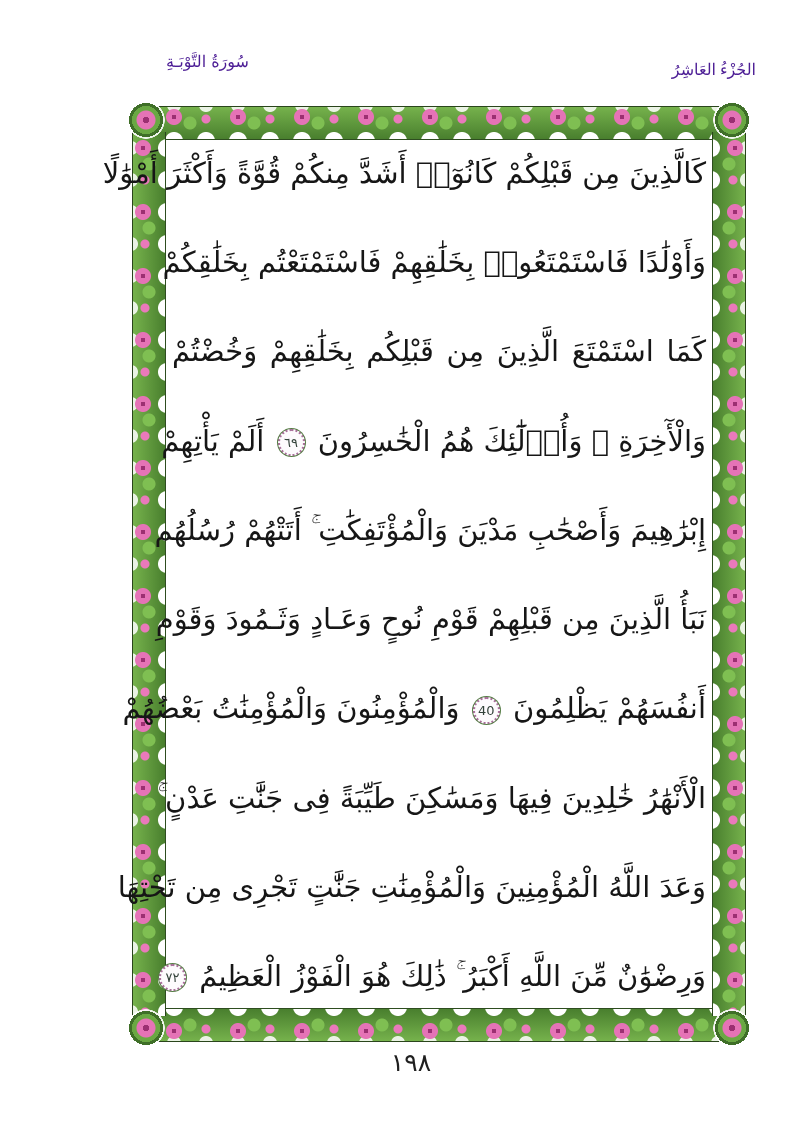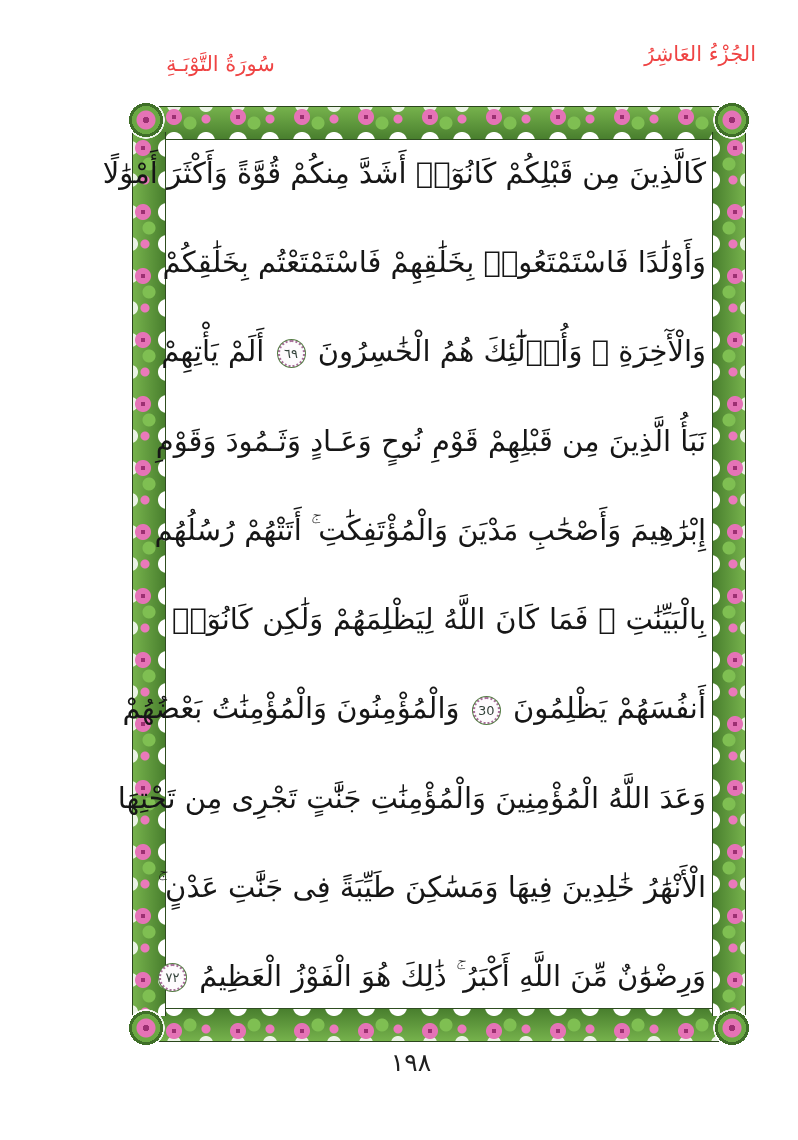--- a/index.html
+++ b/index.html
@@ -5,25 +5,25 @@
   html,body { margin:0; padding:0; }
   body { font-family:"DejaVu Sans","Liberation Sans",sans-serif; }
 
   .page {
     position:relative; width:798px; height:1140px;
     background:#ffffff; overflow:hidden;
   }
 
   
   .hdr {
-    position:absolute; color:#ef4444;
+    position:absolute; color:#4c1d95;
     font-family:"DejaVu Serif","Liberation Serif",serif;
-    font-size:21px; direction:rtl; white-space:nowrap;
+    font-size:16px; direction:rtl; white-space:nowrap;
   }
-  .hdr-juz   { top:42px; right:42px; }
+  .hdr-juz   { top:60px; right:42px;font-family:Liberation Serif, serif; }
   .hdr-surah { top:52px; left:166px; }
 
   
   .frame { position:absolute; left:132px; top:106px; width:614px; height:936px; }
 
   .strip { position:absolute; }
   .strip-h {
     left:26px; right:26px; height:32px;
     border-top:1.5px solid #2a451c; border-bottom:1.5px solid #2a451c;
     background-color:#4f8c33;
@@ -118,25 +118,25 @@
     <div class="corner corner-tl"></div>
     <div class="corner corner-tr"></div>
     <div class="corner corner-bl"></div>
     <div class="corner corner-br"></div>
     <div class="inner-frame"></div>
   </div>
 
   <div class="lines">
       <div class="line"><span>كَالَّذِينَ مِن قَبْلِكُمْ كَانُوٓا۟ أَشَدَّ مِنكُمْ قُوَّةً وَأَكْثَرَ أَمْوَٰلًا</span> </div>
       <div class="line"><span>وَأَوْلَٰدًا فَاسْتَمْتَعُوا۟ بِخَلَٰقِهِمْ فَاسْتَمْتَعْتُم بِخَلَٰقِكُمْ</span> </div>
+      <div class="line"><span>كَمَا اسْتَمْتَعَ الَّذِينَ مِن قَبْلِكُم بِخَلَٰقِهِمْ وَخُضْتُمْ</span> </div>
       <div class="line"><span>وَالْأٓخِرَةِ ۖ وَأُو۟لَٰٓئِكَ هُمُ الْخَٰسِرُونَ</span> <span class="medallion">٦٩</span> <span>أَلَمْ يَأْتِهِمْ</span> </div>
+      <div class="line"><span>إِبْرَٰهِيمَ وَأَصْحَٰبِ مَدْيَنَ وَالْمُؤْتَفِكَٰتِ ۚ أَتَتْهُمْ رُسُلُهُم</span> </div>
       <div class="line"><span>نَبَأُ الَّذِينَ مِن قَبْلِهِمْ قَوْمِ نُوحٍ وَعَـادٍ وَثَـمُودَ وَقَوْمِ</span> </div>
-      <div class="line"><span>إِبْرَٰهِيمَ وَأَصْحَٰبِ مَدْيَنَ وَالْمُؤْتَفِكَٰتِ ۚ أَتَتْهُمْ رُسُلُهُم</span> </div>
-      <div class="line"><span>بِالْبَيِّنَٰتِ ۖ فَمَا كَانَ اللَّهُ لِيَظْلِمَهُمْ وَلَٰكِن كَانُوٓا۟</span> </div>
-      <div class="line"><span>أَنفُسَهُمْ يَظْلِمُونَ</span> <span class="medallion">30</span> <span>وَالْمُؤْمِنُونَ وَالْمُؤْمِنَٰتُ بَعْضُهُمْ</span> </div>
+      <div class="line"><span>أَنفُسَهُمْ يَظْلِمُونَ</span> <span class="medallion">40</span> <span>وَالْمُؤْمِنُونَ وَالْمُؤْمِنَٰتُ بَعْضُهُمْ</span> </div>
+      <div class="line"><span>الْأَنْهَٰرُ خَٰلِدِينَ فِيهَا وَمَسَٰكِنَ طَيِّبَةً فِى جَنَّٰتِ عَدْنٍ ۚ</span> </div>
       <div class="line"><span>وَعَدَ اللَّهُ الْمُؤْمِنِينَ وَالْمُؤْمِنَٰتِ جَنَّٰتٍ تَجْرِى مِن تَحْتِهَا</span> </div>
-      <div class="line"><span>الْأَنْهَٰرُ خَٰلِدِينَ فِيهَا وَمَسَٰكِنَ طَيِّبَةً فِى جَنَّٰتِ عَدْنٍ ۚ</span> </div>
       <div class="line"><span>وَرِضْوَٰنٌ مِّنَ اللَّهِ أَكْبَرُ ۚ ذَٰلِكَ هُوَ الْفَوْزُ الْعَظِيمُ</span> <span class="medallion">٧٢</span> </div>
     </div>
 
   <div class="page-num">١٩٨</div>
 
 </div>
 
 </body></html>

